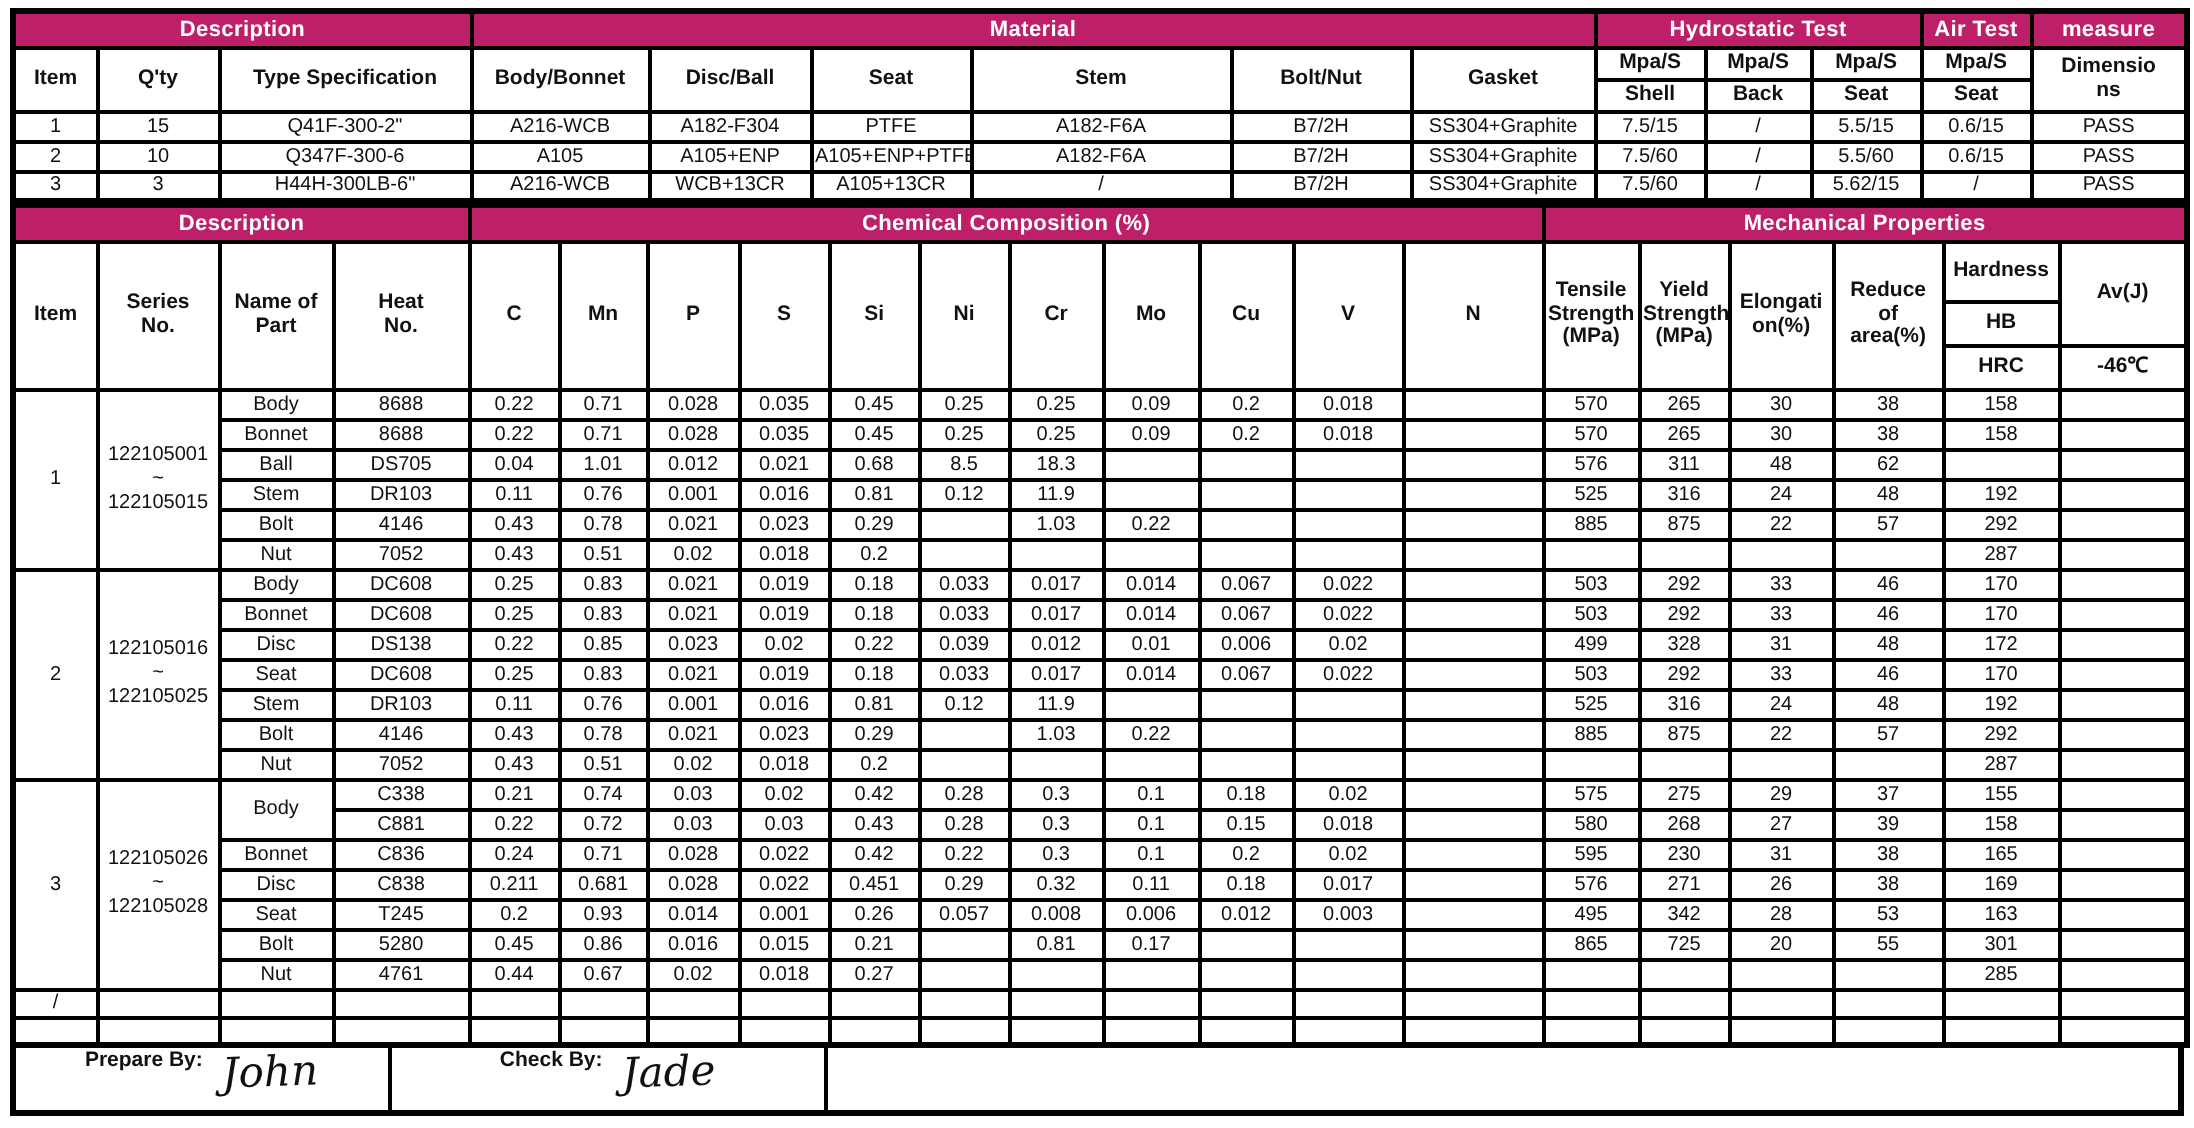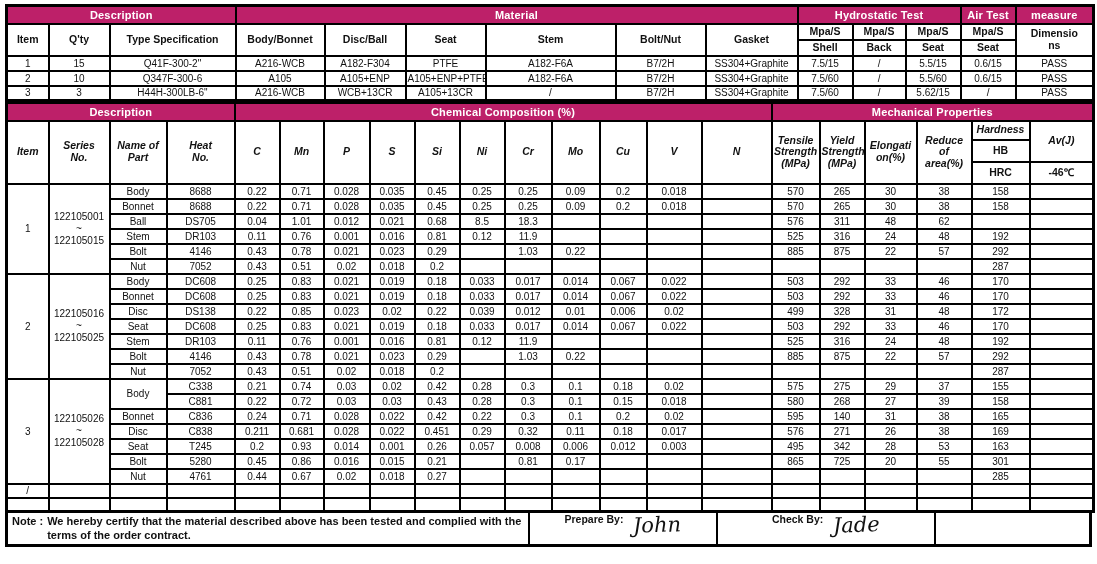--- a/index.html
+++ b/index.html
@@ -24,21 +24,21 @@
   }
   tr.band th{
     background:var(--band);color:#fff;font-weight:bold;font-size:11px;height:18px;
     letter-spacing:.2px;
   }
   thead th{font-weight:bold;font-size:10.5px;background:#fff;}
   .hdr-row th{height:16px;}
   tbody td{font-size:10px;font-weight:normal;height:15px;}
   .pre{white-space:pre-line;}
   .series{white-space:pre-line;line-height:1.2;border-radius:18px;}
-  .mhdr1 th{height:19px;font-style:italic;}
+  .mhdr1 th{height:30px;}
   .mhdr2 th{height:22px;}
   .mhdr3 th{height:22px;}
   tr.short td{height:14px;}
   
   .note-band{
     width:1087px;height:36px;display:flex;border:3px solid var(--line);
     border-top-width:2px;margin-top:-2px;background:#fff;
   }
   .note-cell{
     width:522px;border-right:2px solid var(--line);
@@ -573,21 +573,21 @@
           <td>0.028</td>
           <td>0.022</td>
           <td>0.42</td>
           <td>0.22</td>
           <td>0.3</td>
           <td>0.1</td>
           <td>0.2</td>
           <td>0.02</td>
           <td></td>
           <td>595</td>
-          <td>140</td>
+          <td>230</td>
           <td>31</td>
           <td>38</td>
           <td>165</td>
           <td></td>
         </tr>
         <tr>
           <td>Disc</td>
           <td>C838</td>
           <td>0.211</td>
           <td>0.681</td>
@@ -713,24 +713,20 @@
           <td></td>
           <td></td>
           <td></td>
           <td></td>
           <td></td>
         </tr>
       </tbody>
   </table>
 
   <div class="note-band">
-    <div class="note-cell">
-      <span class="note-label">Note :</span>
-      <span class="note-text">We hereby certify that the material described above has been tested and complied with the terms of the order contract.</span>
-    </div>
     <div class="sig-cell sig-prepare">
       <span class="sig-label">Prepare By:</span>
       <span class="signature">John</span>
     </div>
     <div class="sig-cell sig-check">
       <span class="sig-label">Check By:</span>
       <span class="signature">Jade</span>
     </div>
     <div class="sig-cell sig-empty"></div>
   </div>

